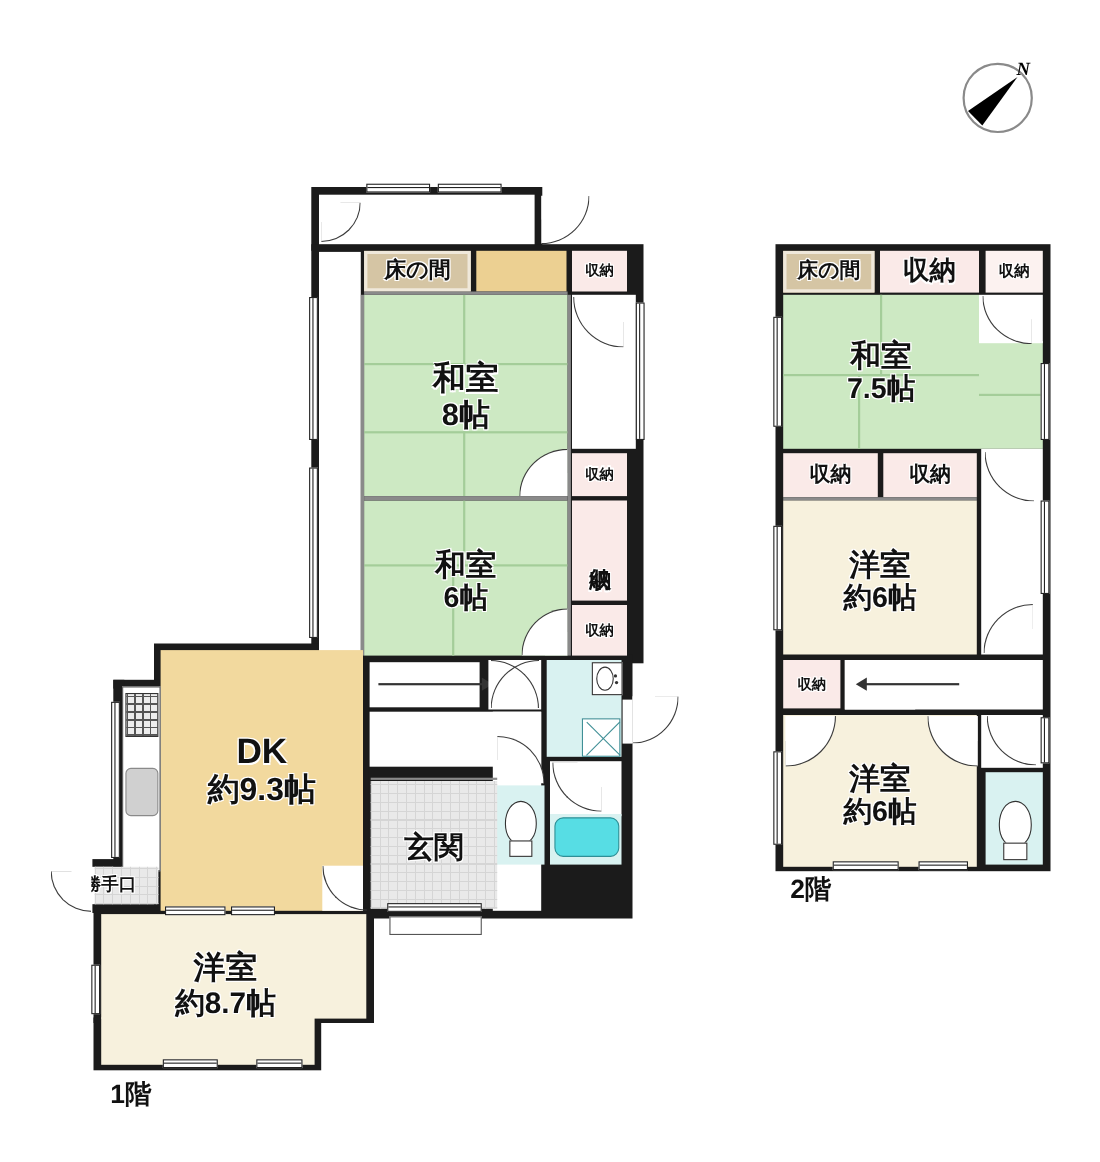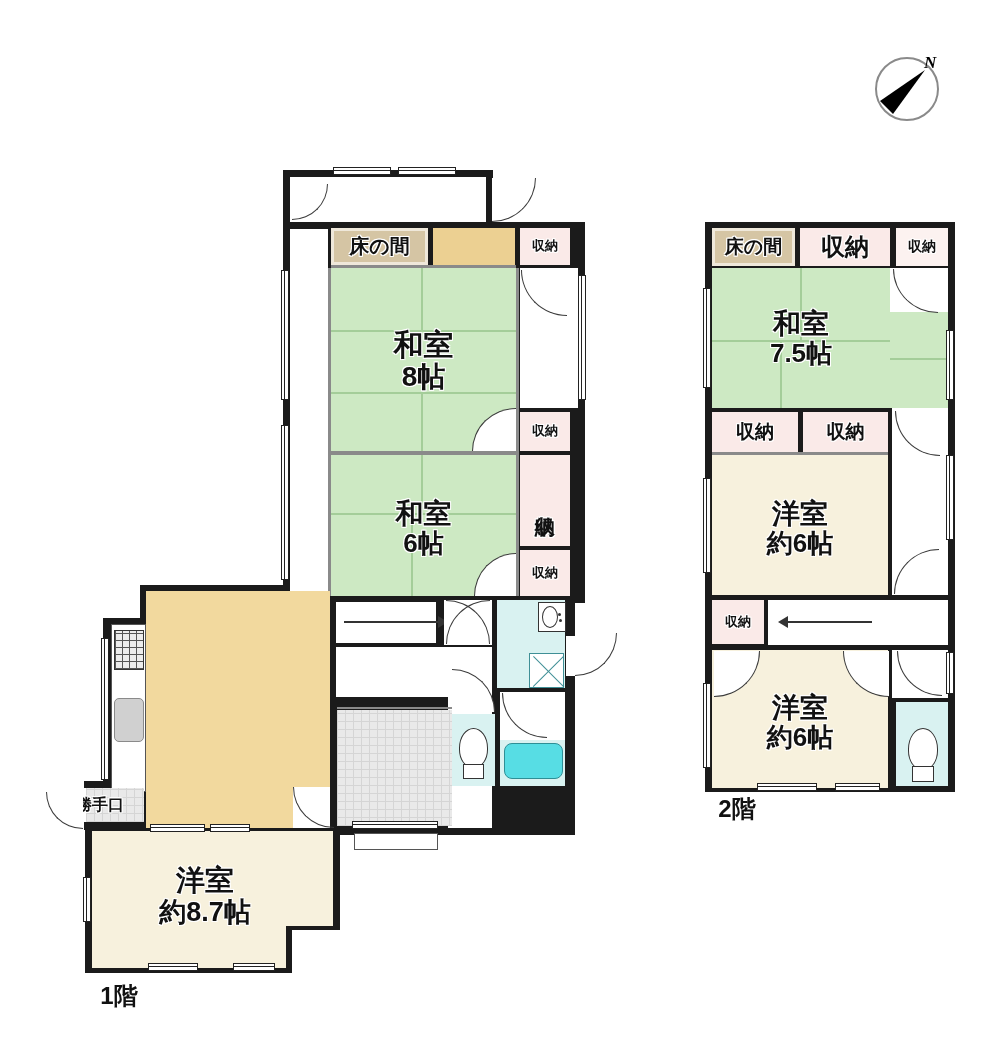--- a/index.html
+++ b/index.html
@@ -146,26 +146,31 @@
   <div class="toilet-bowl" style="left:459px;top:728px;width:27px;height:38px;"></div>
   <div class="toilet-tank" style="left:463px;top:764px;width:19px;height:13px;"></div>
 
   <div class="room" style="left:500px;top:692px;width:65px;height:50px;background:#fff;"></div>
   <div class="room" style="left:500px;top:740px;width:65px;height:46px;background:#d9f2f1;"></div>
   <div class="arc bl" style="left:502px;top:693px;width:45px;height:45px;"></div>
   <div class="tub" style="left:504px;top:743px;width:57px;height:34px;"></div>
 
   <div class="room grid" style="left:337px;top:710px;width:115px;height:116px;"></div>
   <div class="thinline" style="left:337px;top:707px;width:115px;height:2px;"></div>
+  <div class="lbl" style="left:337px;top:745px;width:115px;height:50px;font-size:27px;">玄関</div>
   <div class="winH" style="left:352px;top:821px;width:86px;">
       <i></i>
     </div>
   <div class="porch" style="left:354px;top:833px;width:82px;height:15px;"></div>
 
   <div class="room" style="left:146px;top:591px;width:184px;height:237px;background:#f2d99e;"></div>
+  <div class="lbl" style="left:146px;top:640px;width:184px;height:120px;">
+    <span style="font-size:32px;">DK</span>
+    <span style="font-size:29px;">約9.3帖</span>
+  </div>
 
   <div class="room" style="left:111px;top:624px;width:35px;height:168px;background:#fff;border:1px solid #555;"></div>
   <div class="stove" style="left:114px;top:630px;width:28px;height:38px;"></div>
   <div class="ksink" style="left:114px;top:698px;width:28px;height:42px;"></div>
 
   <div class="room" style="left:293px;top:787px;width:37px;height:41px;background:#fff;"></div>
   <div class="arc bl" style="left:293px;top:787px;width:41px;height:41px;"></div>
 
   <div class="room grid" style="left:86px;top:788px;width:58px;height:34px;"></div>
   <div class="lbl" style="left:62px;top:793px;width:76px;height:24px;font-size:16px;">勝手口</div>

